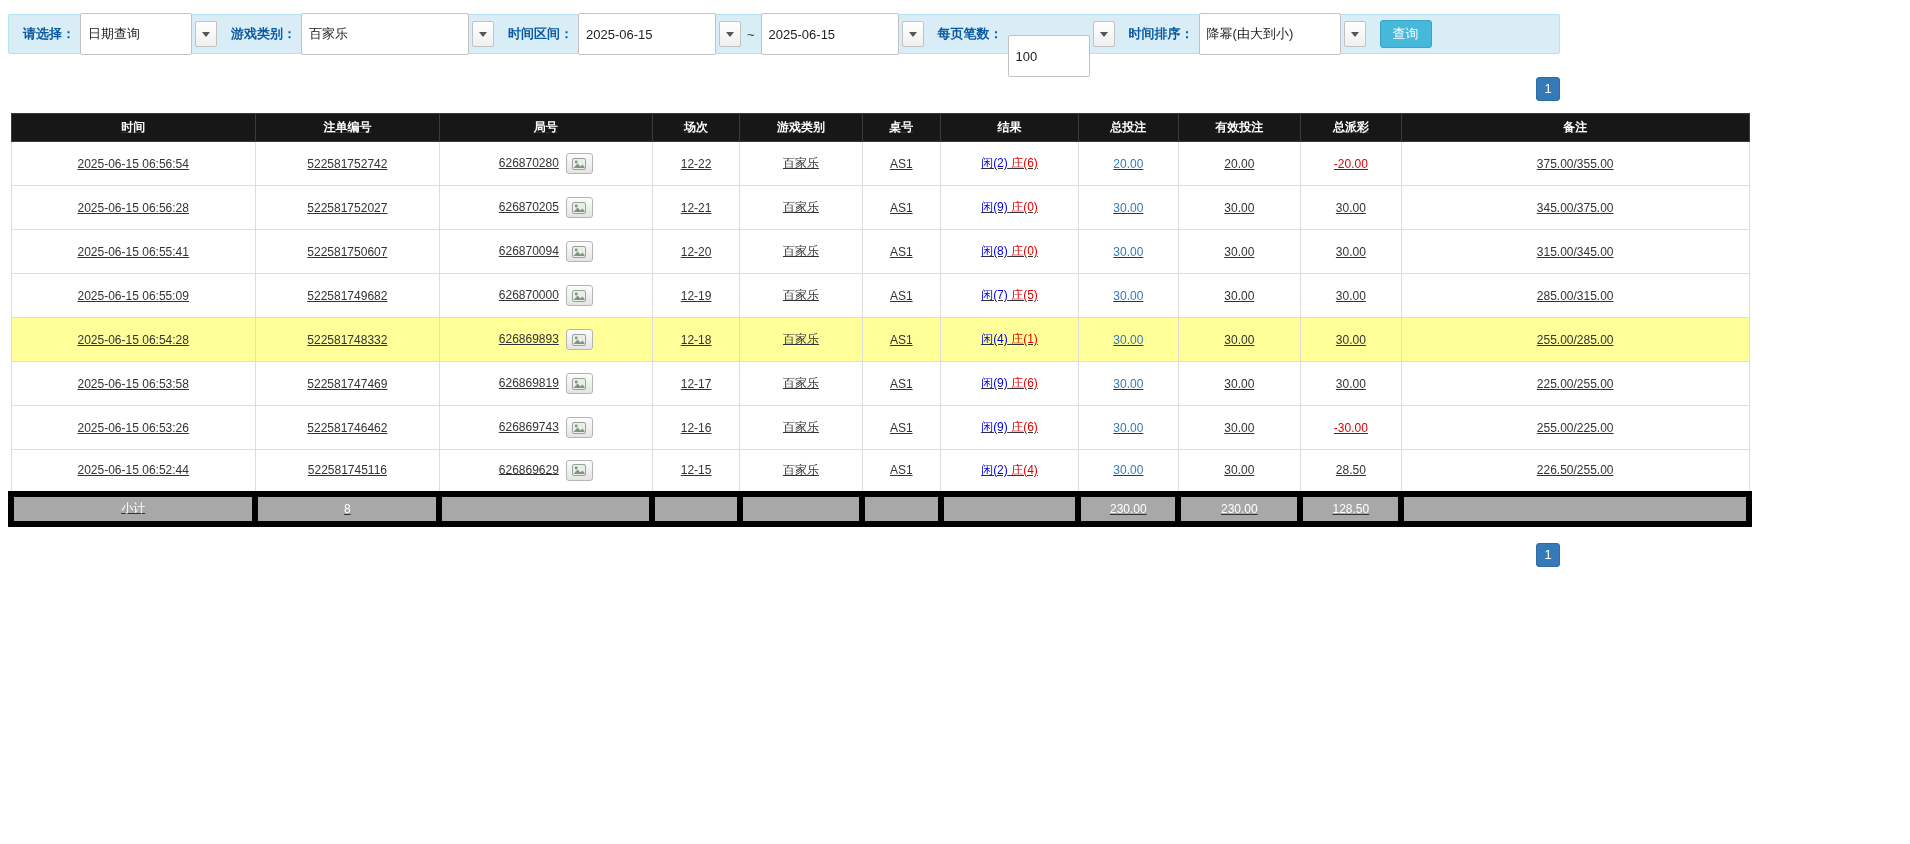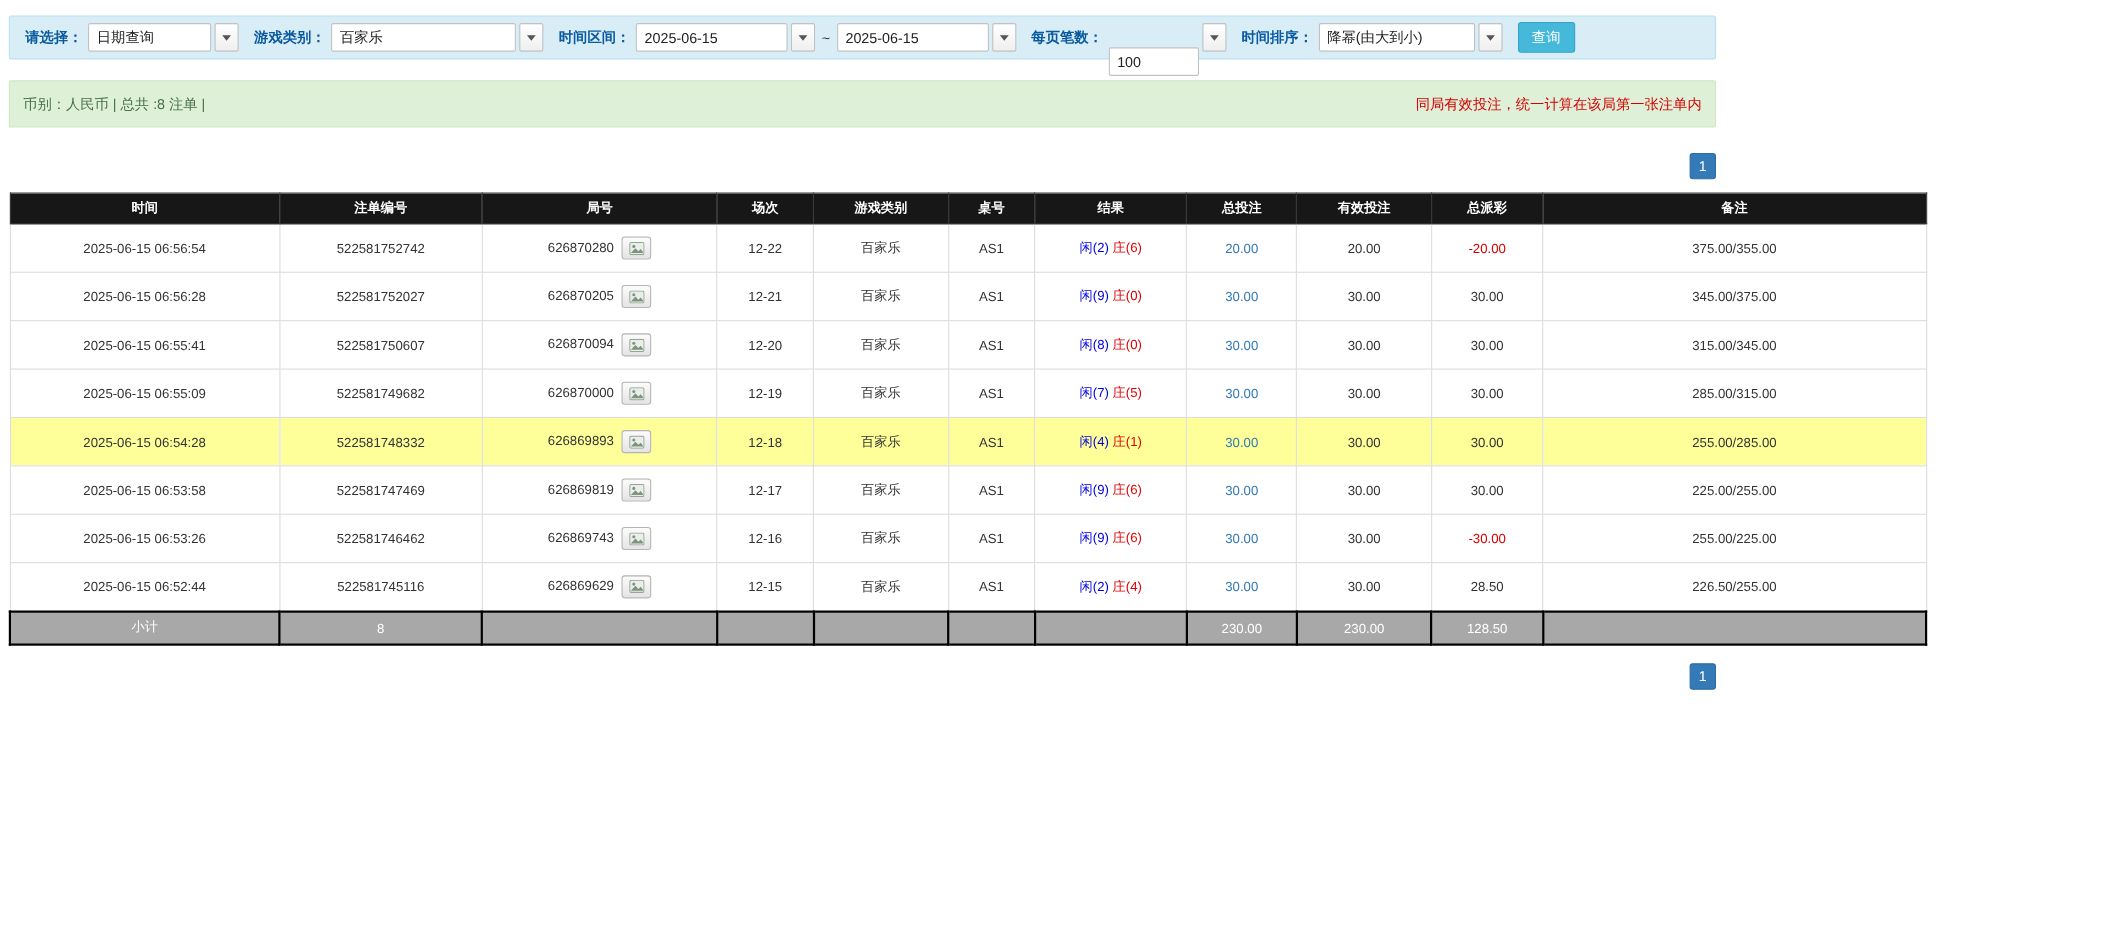--- a/index.html
+++ b/index.html
@@ -33,21 +33,21 @@
   .flabel {
     color: var(--label-blue, #0a5aa0);
     font-weight: bold;
     font-size: 13px;
     margin-left: 14px;
     margin-right: 5px;
   }
   .flabel:first-child { margin-left: 4px; text-align: center; }
   .combo { display: inline-flex; align-items: center; }
   .combo-input {
-    height: 26px;
+    height: 42px;
     border: 1px solid #c2c2c2;
     border-radius: 2px;
     background: #fff;
     padding: 0 7px;
     font-size: 13px;
     color: #222;
     font-family: inherit;
   }
   .combo-arrow {
     width: 22px;
@@ -119,40 +119,41 @@
     cursor: pointer;
   }
 
   
   table.records {
     width: 1744px;
     border-collapse: collapse;
     table-layout: fixed;
     font-size: 12px;
     text-align: center;
+    text-decoration: underline;
   }
   table.records thead th {
     background: var(--header-bg, #171717);
     color: #fff;
     font-weight: bold;
     height: 28px;
     border: 1px solid #3a3a3a;
     font-size: 12px;
   }
   table.records tbody td {
     background: #fff;
     border: 1px solid #ddd;
     height: 44px;
     color: #333;
     overflow: hidden;
   }
   table.records tbody tr.highlight td { background: var(--row-highlight, #ffff99); }
   table.records tfoot td {
     background: var(--footer-bg, #a8a8a8);
-    border: 2px solid #000000;
+    border: 6px solid #000000;
     color: #fff;
     height: 30px;
     font-size: 12px;
   }
   .bet-link { color: var(--link-blue, #337ab7); text-decoration: none; cursor: pointer; }
   .player { color: var(--player-blue, #0000dd); }
   .banker { color: var(--banker-red, #dd0000); }
   .neg { color: var(--negative-red, #dd0000); }
   .round-icon {
     display: inline-flex;
@@ -218,24 +219,20 @@
     <span class="combo">
       <input class="combo-input w142" readonly="" value="降幂(由大到小)" style="">
       <span class="combo-arrow">
           <span class="caret"></span>
         </span>
     </span>
 
     <button class="search-button">查询</button>
   </div>
 
-  <div class="summary-bar">
-    <span class="summary-left">币别：人民币 | 总共 :8 注单 |</span>
-    <span class="summary-right">同局有效投注，统一计算在该局第一张注单内</span>
-  </div>
 
   <div class="pagination top">
     <button class="page-button">1</button>
   </div>
 
   <table class="records">
     <colgroup>
       <col style="width:218px">
         <col style="width:164px">
         <col style="width:190px">

